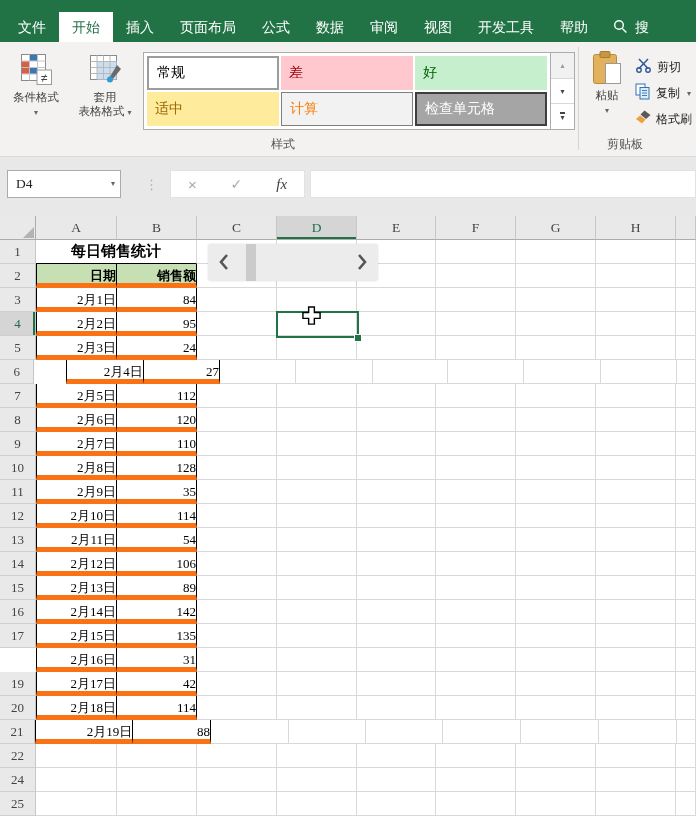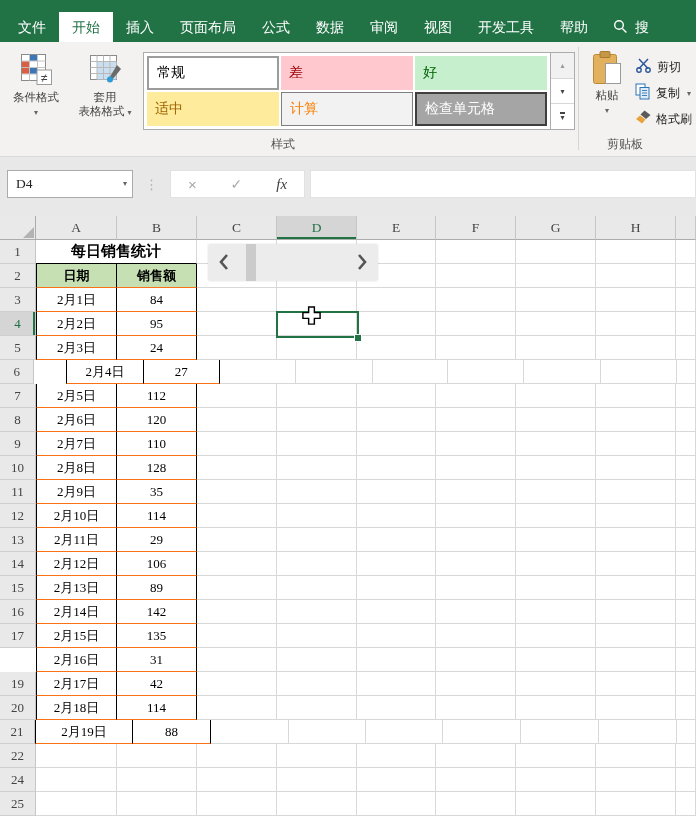--- a/index.html
+++ b/index.html
@@ -39,21 +39,21 @@
 
   .grp-clip{position:absolute;left:579px;top:0;right:0;bottom:0;}
   #btn-paste{left:4px;width:48px;top:8px;}
   .clip-smalls{position:absolute;left:56px;top:12px;}
   .smallbtn{height:26px;display:flex;align-items:center;gap:5px;font-size:12px;color:#222;white-space:nowrap;}
   .smallbtn .dd{font-size:8px;color:#666;margin-left:2px;}
   #lbl-clip{left:0;width:92px;}
 
   
   .frow{position:relative;height:59px;background:#E8E8E8;}
-  .namebox{position:absolute;left:7px;top:13px;width:126px;height:28px;background:#fff;border:1px solid #ABABAB;
+  .namebox{position:absolute;left:7px;top:13px;width:114px;height:28px;background:#fff;border:1px solid #ABABAB;
            box-sizing:border-box;font-size:13.5px;line-height:26px;padding-left:8px;color:#222;
            font-family:"Liberation Serif",serif;}
   .namebox .nbdd{position:absolute;right:5px;top:0;bottom:0;display:flex;align-items:center;font-size:8px;color:#666;}
   .fdots{position:absolute;left:145px;top:13px;height:28px;display:flex;align-items:center;color:#ACACAC;font-size:13px;}
   .fnbox{position:absolute;left:170px;top:13px;width:135px;height:28px;background:#fff;border:1px solid #E2E2E2;
          box-sizing:border-box;display:flex;align-items:center;justify-content:space-around;}
   .fn-x{color:#A8A8A8;font-size:15px;}
   .fn-ck{color:#A8A8A8;font-size:14px;}
   .fn-fx{color:#3F3F3F;font-size:15px;font-style:italic;font-family:"Liberation Serif",serif;}
   .finput{position:absolute;left:310px;top:13px;right:0;height:28px;background:#fff;border:1px solid #E2E2E2;
@@ -70,21 +70,21 @@
   .hcell.corner{position:relative;border-right:1px solid #ACACAC;}
   .tri{position:absolute;right:1px;bottom:1px;width:0;height:0;border-style:solid;
        border-width:0 0 11px 11px;border-color:transparent transparent #B3B3B3 transparent;}
   .hcell.sel-col{background:#D5D5D5;color:#1E6F46;box-shadow:inset 0 -2px 0 var(--green,#217346);}
   .rhead{box-sizing:border-box;height:24px;background:#E9E9E9;border-right:1px solid #C6C6C6;
          border-bottom:1px solid #CFCFCF;text-align:center;font-size:13px;line-height:23px;color:#444;}
   .rhead.sel-row{background:#D5D5D5;color:#1E6F46;box-shadow:inset -2px 0 0 var(--green,#217346);}
   .cell{box-sizing:border-box;height:24px;background:#fff;border-right:1px solid #D8D8D8;border-bottom:1px solid #D8D8D8;
         text-align:center;font-size:13px;line-height:23px;color:#000;overflow:hidden;white-space:nowrap;}
   .cell.title-cell{font-weight:bold;font-size:15px;border-bottom:1px solid #000;}
-  .cell.tbl{border-right:1px solid #000;border-bottom:1px solid #f97316;}
+  .cell.tbl{border-right:1px solid #000;border-bottom:5px solid #f97316;text-align:right;}
   .cell.tleft{border-left:1px solid #000;}
   .cell.thead{font-weight:bold;}
 
   
   .sel-box{position:absolute;left:276px;top:95px;width:83px;height:27px;border:2px solid var(--green,#217346);
            box-sizing:border-box;pointer-events:none;}
   .fill-handle{position:absolute;left:354px;top:118px;width:6px;height:6px;background:var(--green,#217346);
                border:1px solid #fff;}
   .cellcursor{position:absolute;left:301px;top:89px;pointer-events:none;}
 
@@ -423,21 +423,21 @@
         <div class="cell" style="width: 80px;"></div>
         <div class="cell" style="width: 79px;"></div>
         <div class="cell" style="width: 80px;"></div>
         <div class="cell" style="width: 80px;"></div>
         <div class="cell" style="width: 80px;"></div>
         <div class="cell" style="width: 20px;"></div>
       </div>
       <div class="rrow">
         <div class="rhead" style="width: 36px;">13</div>
         <div class="cell tbl tleft" style="width: 81px;">2月11日</div>
-        <div class="cell tbl" style="width: 80px;">29</div>
+        <div class="cell tbl" style="width: 80px;">54</div>
         <div class="cell" style="width: 80px;"></div>
         <div class="cell" style="width: 80px;"></div>
         <div class="cell" style="width: 79px;"></div>
         <div class="cell" style="width: 80px;"></div>
         <div class="cell" style="width: 80px;"></div>
         <div class="cell" style="width: 80px;"></div>
         <div class="cell" style="width: 20px;"></div>
       </div>
       <div class="rrow">
         <div class="rhead" style="width: 36px;">14</div>

